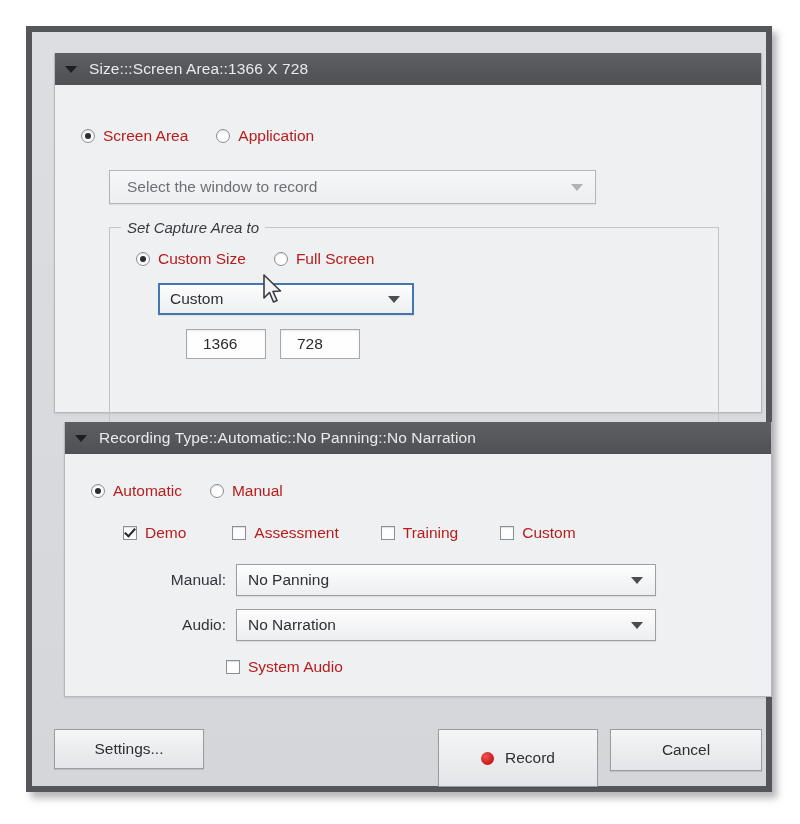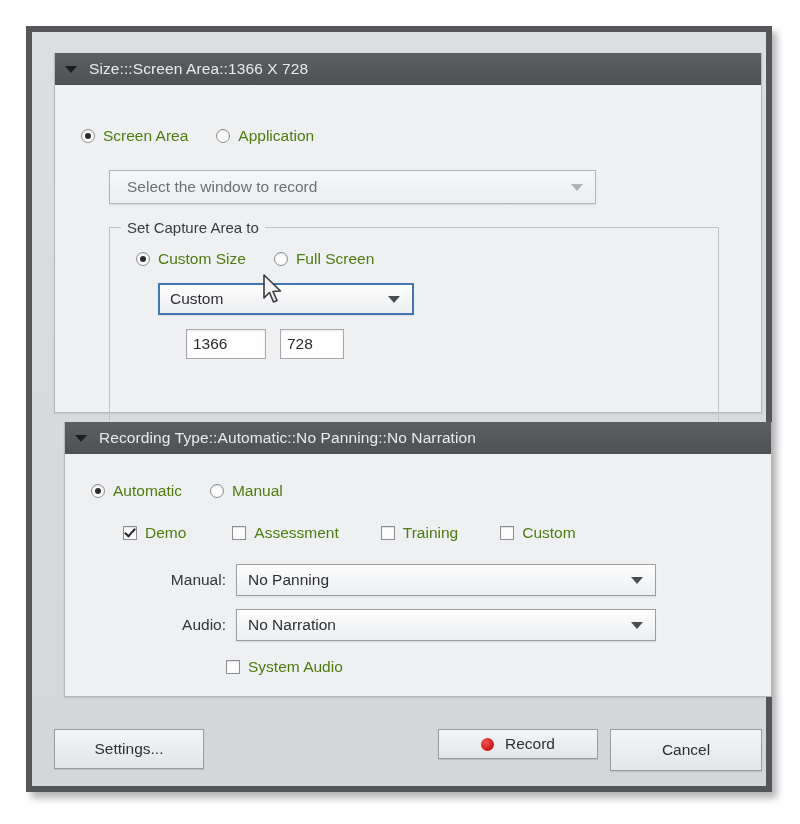--- a/index.html
+++ b/index.html
@@ -106,21 +106,21 @@
     position: absolute;
     left: 3px; top: -1px;
     width: 4px; height: 9px;
     border: solid #26272a;
     border-width: 0 2px 2px 0;
     transform: rotate(42deg);
   }
   .ctl-label {
     margin-left: 8px;
     font-size: 15.5px;
-    color: #4d7c0f;
+    color: #b91c1c;
     white-space: nowrap;
   }
 
   .combo {
     position: absolute;
     background: linear-gradient(#fdfdfd, #eceef0);
     border: 1px solid #9c9ea2;
     box-sizing: border-box;
     display: flex;
     align-items: center;
@@ -149,41 +149,42 @@
     padding-left: 10px;
   }
 
   .textfield {
     position: absolute;
     background: #fefefe;
     border: 1px solid #a6a8ac;
     box-sizing: border-box;
     display: flex;
     align-items: center;
-    padding-left: 6px;
+    padding-left: 16px;
     font-size: 15.5px;
     color: #2a2b2f;
     box-shadow: inset 0 1px 2px rgba(0,0,0,0.09);
   }
 
   
   .groupbox {
     position: absolute;
     border: 1px solid #c2c4c8;
     box-sizing: border-box;
     background: transparent;
   }
   .groupbox-title {
     position: absolute;
     top: -9px; left: 11px;
     background: #eef0f2;
     padding: 0 6px;
     font-size: 15px;
     color: #3a3b40;
     white-space: nowrap;
+    font-style: italic;
   }
 
   .field-label {
     position: absolute;
     font-size: 15.5px;
     color: #33343a;
     text-align: right;
     white-space: nowrap;
   }
 
@@ -256,21 +257,21 @@
           </div>
 
           <div class="combo focused" style="left:48px; top:55px; width:256px; height:32px;">
             <span>Custom</span>
             <span class="arrow"></span>
           </div>
 
           <div class="textfield" style="left:76px; top:101px; width:80px; height:30px;">
             <span>1366</span>
           </div>
-          <div class="textfield" style="left:170px; top:101px; width:64px; height:30px;">
+          <div class="textfield" style="left:170px; top:101px; width:80px; height:30px;">
             <span>728</span>
           </div>
         </div>
 
       </div>
     </div>
 
     <div class="panel" style="left:32px; top:390px; width:708px; height:275px;">
 
       <div class="panel-header">
@@ -315,21 +316,21 @@
           <span class="ctl-label">System Audio</span>
         </div>
 
       </div>
     </div>
 
     <div class="button" style="left:22px; top:697px; width:150px; height:40px;">
       <span>Settings...</span>
     </div>
 
-    <div class="button" style="left:406px; top:697px; width:160px; height:30px;">
+    <div class="button" style="left:406px; top:697px; width:160px; height:58px;">
       <span class="record-dot"></span>
       <span>Record</span>
     </div>
 
     <div class="button" style="left:578px; top:697px; width:152px; height:42px;justify-content:center;">
       <span>Cancel</span>
     </div>
 
   </div>
 </div>

